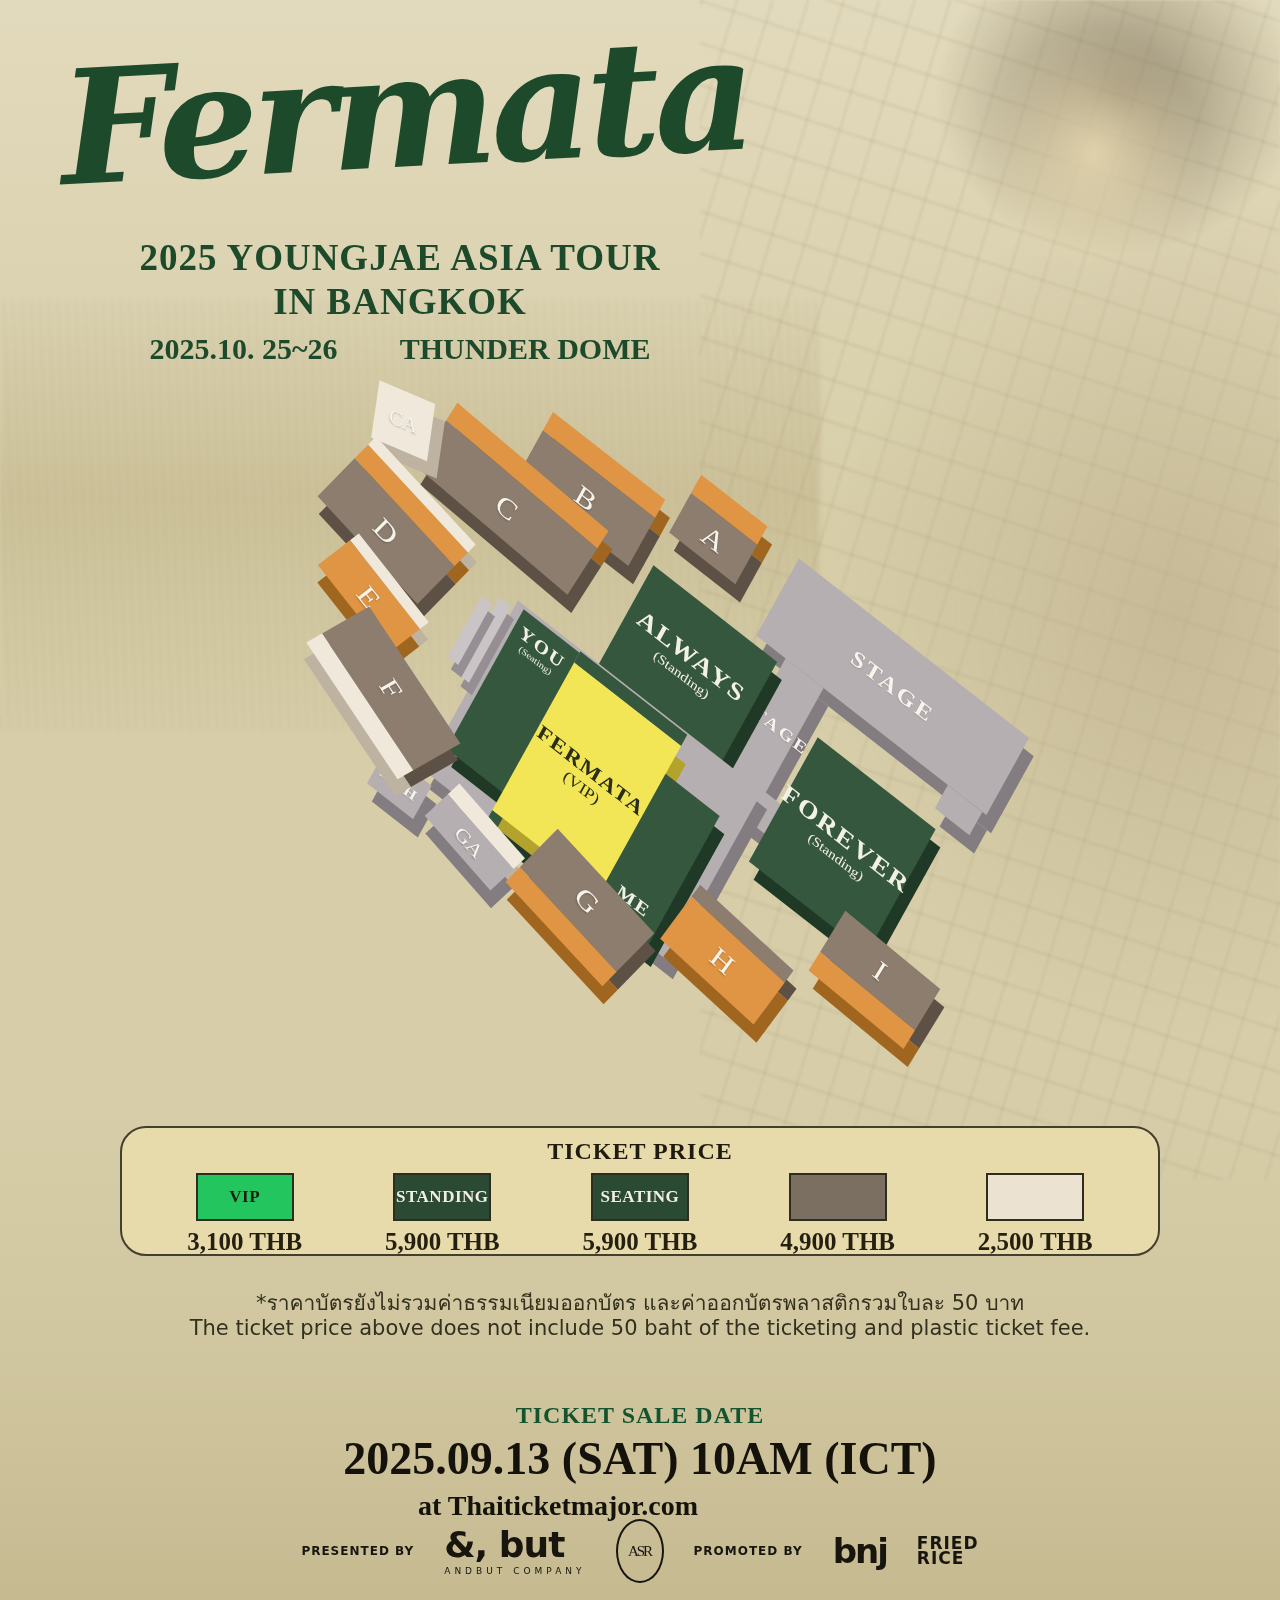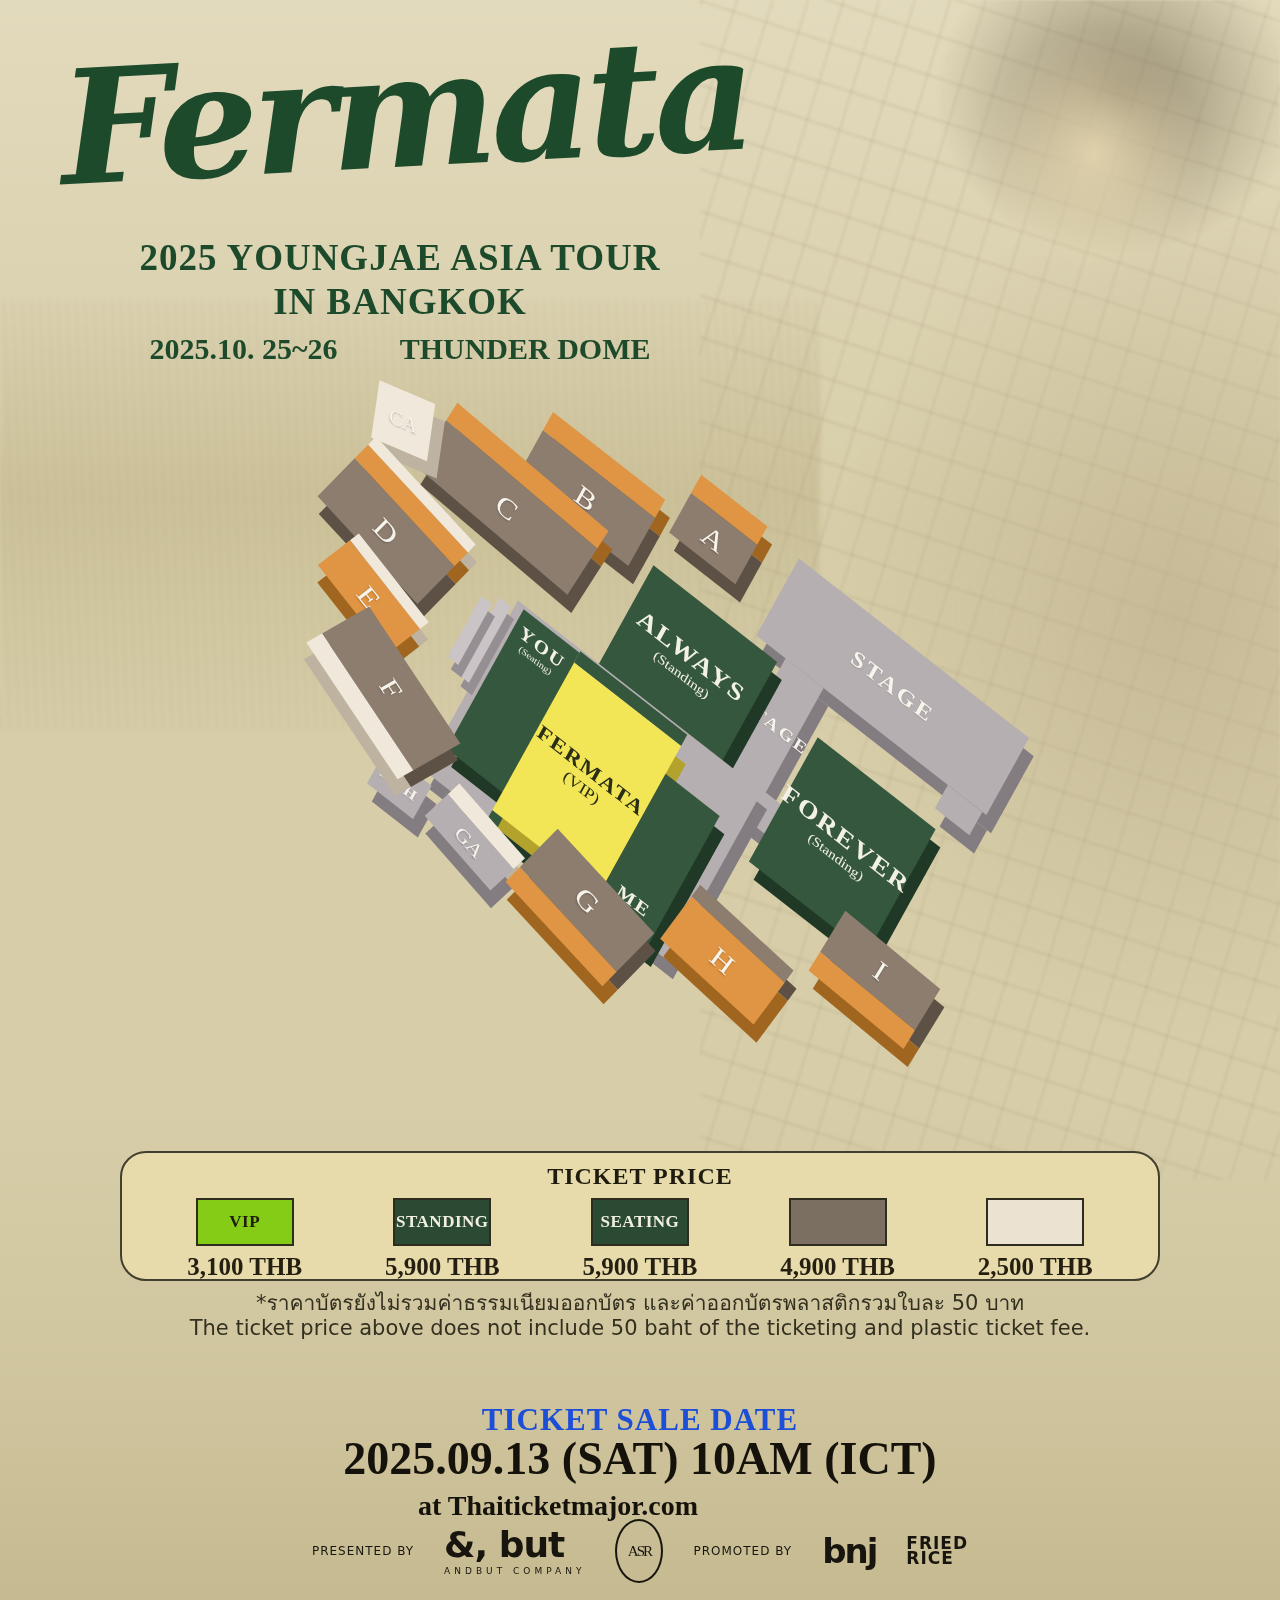--- a/index.html
+++ b/index.html
@@ -61,49 +61,49 @@
   .zl.top{justify-content:flex-start;padding-top:16px;box-sizing:border-box;}
   .zl.bottom{justify-content:flex-end;padding-bottom:18px;box-sizing:border-box;}
   .zl.you .nm,.zl.me .nm{font-size:30px;}
   .zl.you .sb,.zl.me .sb{font-size:15px;}
   .stg{font-size:36px;letter-spacing:4px;color:#f7f4ec;font-weight:bold;
     text-shadow:0 1px 2px rgba(0,0,0,.2);}
   .stg.small{font-size:28px;}
   
   .panel{position:absolute;left:120px;top:1126px;width:1040px;height:130px;
     background:#e7dbab;border:2px solid #433f2e;border-radius:26px;box-sizing:border-box;
-    display:flex;flex-direction:column;align-items:center;padding-top:10px;margin-top:25px;}
+    display:flex;flex-direction:column;align-items:center;padding-top:10px;}
   .panel-title{font-size:24px;font-weight:bold;color:#1f1b0e;letter-spacing:1px;}
   .tiers{display:flex;width:100%;justify-content:space-evenly;margin-top:8px;}
   .tier{display:flex;flex-direction:column;align-items:center;width:150px;}
   .sw{width:98px;height:48px;border:2px solid #2f2d20;box-sizing:border-box;
     display:flex;align-items:center;justify-content:center;
     font-size:17px;font-weight:bold;letter-spacing:.5px;}
-  .sw-vip{background:#84cc16;color:#1f1b0e;}
+  .sw-vip{background:#22c55e;color:#1f1b0e;}
   .sw-green{background:#2b4a34;color:#f2efe2;}
   .sw-brown{background:#7b6f62;}
   .sw-orange{background:#d28f3e;}
   .sw-cream{background:#ece2d2;}
   .price{margin-top:7px;font-size:25px;font-weight:bold;color:#241f10;}
   
   .note{position:absolute;left:0;width:1280px;text-align:center;color:#33301f;
     font-family:"DejaVu Sans",sans-serif;}
   .note.thai{top:1286px;font-size:21px;}
   .note.eng{top:1316px;font-size:21px;}
   .sale-h{position:absolute;left:0;top:1402px;width:1280px;text-align:center;
-    font-size:31px;font-weight:bold;color:#1d4ed8;letter-spacing:1px;}
+    font-size:24px;font-weight:bold;color:#14532d;letter-spacing:1px;}
   .sale-d{position:absolute;left:0;top:1432px;width:1280px;text-align:center;
     font-size:46px;font-weight:bold;color:#14120a;}
   .sale-c{position:absolute;left:0;top:1490px;width:1116px;text-align:center;
     font-size:28px;font-weight:bold;color:#14120a;}
   
   .footer{position:absolute;left:0;top:1516px;width:1280px;height:70px;
     display:flex;align-items:center;justify-content:center;gap:30px;
     font-family:"DejaVu Sans",sans-serif;color:#17150e;}
-  .by{font-size:12px;font-weight:normal;letter-spacing:1px;}
+  .by{font-size:12px;font-weight:bold;letter-spacing:1px;}
   .andbut{display:flex;flex-direction:column;align-items:flex-start;}
   .andbut .logo{font-size:36px;font-weight:900;letter-spacing:-1px;line-height:1;}
   .andbut .subtxt{font-size:9px;letter-spacing:4px;margin-top:3px;}
   .mono{width:44px;height:60px;border:2px solid #17150e;border-radius:50%;
     display:flex;align-items:center;justify-content:center;
     font-family:"Liberation Serif",serif;font-size:15px;letter-spacing:-2px;}
   .bnj{font-size:34px;font-weight:900;letter-spacing:-2px;}
   .fried{font-size:17px;font-weight:900;line-height:.9;letter-spacing:1px;text-align:left;}
 </style>
 </head>

